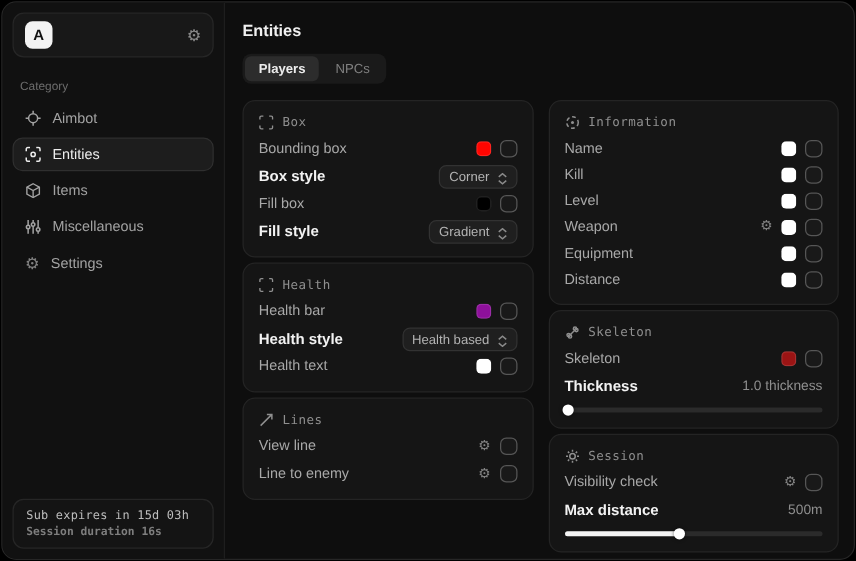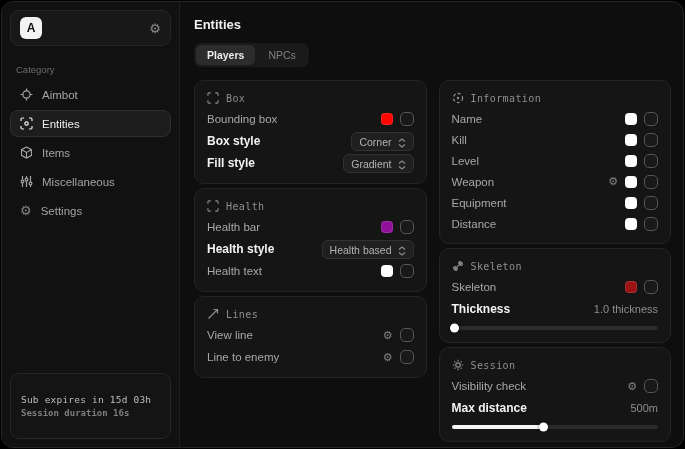--- a/index.html
+++ b/index.html
@@ -17,21 +17,21 @@
           font-weight:bold; font-size:12px; display:flex; align-items:center; justify-content:center; }
   .app-name { font-size:11px; font-weight:bold; color:#ececec; line-height:1.25; }
   .app-sub  { font-size:9.5px; color:#9a9a9a; line-height:1.25; }
   .side-gear { margin-left:auto; color:#8a8a8a; font-size:13px; cursor:pointer; }
   .category { margin:10px 14px 4px; font-size:9.5px; color:#6d6d6d; }
   .nav { display:flex; flex-direction:column; padding:2px 8px; gap:2px; }
   .nav-item { display:flex; align-items:center; gap:9px; padding:6px 9px; border:1px solid transparent;
               border-radius:8px; color:#a3a3a3; font-size:11.5px; cursor:pointer; }
   .nav-item svg { flex:0 0 auto; }
   .nav-item.active { background:#1d1d1d; border-color:#2f2f2f; color:#ededed; }
-  .side-footer { margin:auto 8px 8px; padding:20px 10px; background:#141414;
+  .side-footer { margin:auto 8px 8px; padding:7px 10px; background:#141414;
                  border:1px solid #262626; border-radius:9px;
                  font-family:"DejaVu Sans Mono", monospace; }
   .foot-1 { font-size:9.5px; color:#bdbdbd; letter-spacing:.2px; }
   .foot-2 { font-size:9px; color:#7e7e7e; margin-top:3px; font-weight:bold; }
 
   
   .main { flex:1; padding:13px 12px 10px 10px; display:flex; flex-direction:column; }
   .page-title { font-size:13px; font-weight:bold; color:#f0f0f0; margin:2px 0 0 4px; }
   .tabs { margin:11px 0 0 4px; display:inline-flex; align-self:flex-start; background:#1a1a1a;
           border-radius:7px; padding:2px; gap:2px; }
@@ -160,20 +160,27 @@
             <span class="dd">
               <span class="dd-text">Corner</span>
               <span>
                 <svg width="8" height="10" viewBox="0 0 8 10" fill="none" stroke="#8a8a8a" stroke-width="1.2">
                     <path d="M1 3.5 4 1l3 2.5M1 6.5 4 9l3-2.5"></path>
                   </svg>
                 </span>
             </span>
           </div>
           <div class="row">
+            <span class="lbl">Fill box</span>
+            <span class="ctrls">
+              <span class="swatch" style="background-color: rgb(0, 0, 0);"></span>
+              <span class="checkbox"></span>
+            </span>
+          </div>
+          <div class="row">
             <span class="lbl strong">Fill style</span>
             <span class="dd">
               <span class="dd-text">Gradient</span>
               <span>
                 <svg width="8" height="10" viewBox="0 0 8 10" fill="none" stroke="#8a8a8a" stroke-width="1.2">
                     <path d="M1 3.5 4 1l3 2.5M1 6.5 4 9l3-2.5"></path>
                   </svg>
                 </span>
             </span>
           </div>

